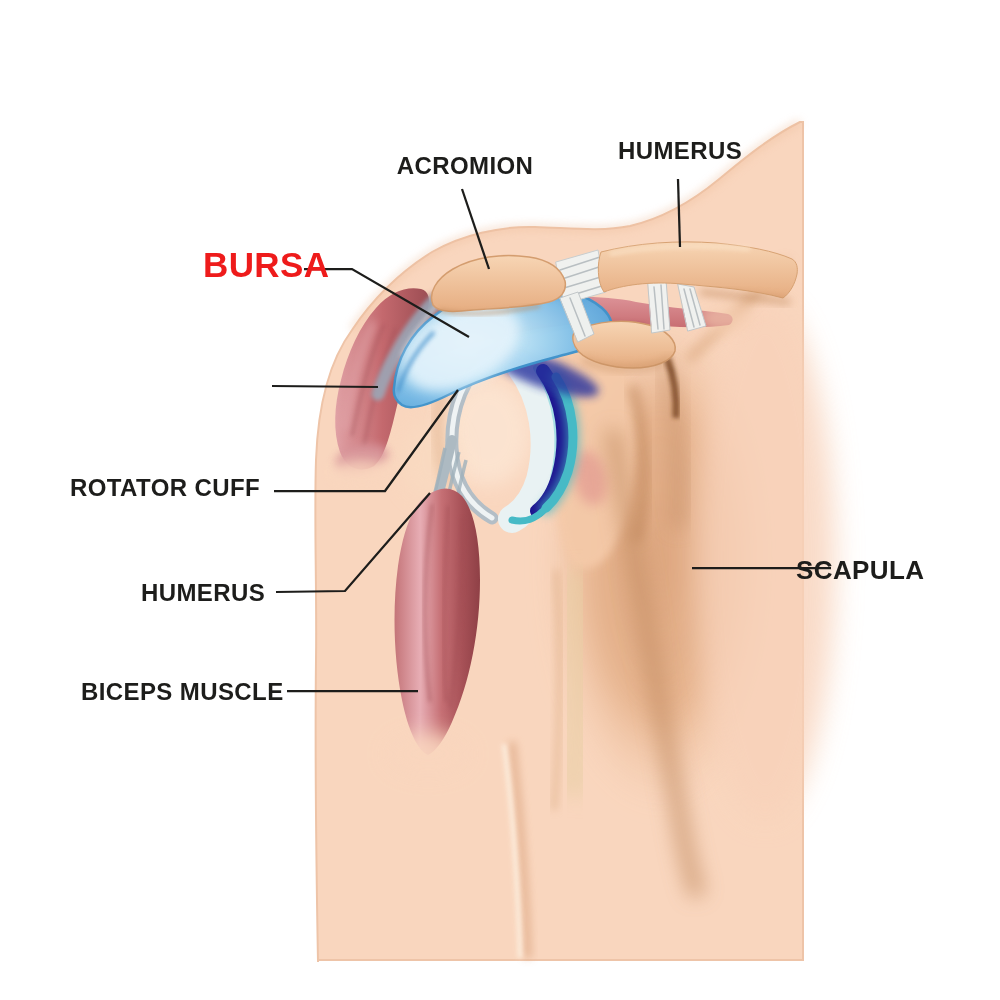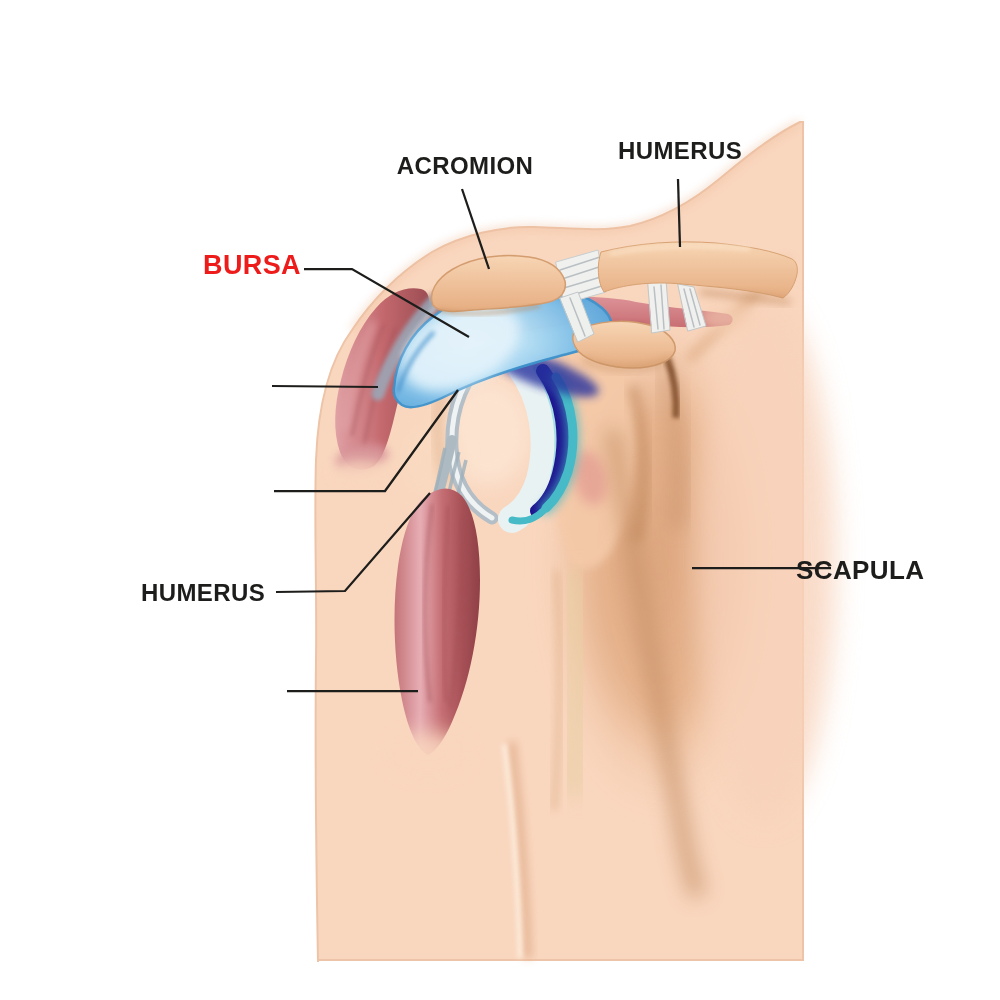--- a/index.html
+++ b/index.html
@@ -3,21 +3,21 @@
 <meta charset="utf-8">
 <style>
   html,body{margin:0;padding:0;background:#fff;}
   #stage{position:relative;width:1000px;height:1000px;background:#fff;overflow:hidden;
          font-family:"Liberation Sans",sans-serif;border-radius:14px;}
   #art{position:absolute;left:0;top:0;width:1000px;height:1000px;}
   .lbl{position:absolute;font-weight:700;font-size:24px;line-height:26px;
        color:var(--label-text,#1d1d1b);letter-spacing:.4px;white-space:nowrap;}
   #l-acromion{left:390px;top:153px;width:150px;text-align:center;}
   #l-clavicle{left:618px;top:138px;width:124px;text-align:center;}
-  #l-bursa{left:203px;top:252px;font-size:27px;color:var(--label-accent-red,#ee1b1b);}
+  #l-bursa{left:203px;top:252px;font-size:35px;color:var(--label-accent-red,#ee1b1b);}
   #l-deltoid{left:146px;top:361px;width:122px;text-align:center;line-height:27px;}
   #l-rotator{left:70px;top:475px;}
   #l-humerus{left:141px;top:580px;}
   #l-biceps{left:81px;top:679px;}
   #l-scapula{left:796px;top:557px;font-size:26px;}
   .leader{stroke:var(--leader-line,#1d1d1b);stroke-width:2.25;fill:none;}
 </style>
 </head>
 <body>
 
@@ -205,16 +205,18 @@
     <path class="leader" d="M274,491 L385,491 L458,390"></path>
     <path class="leader" d="M276,592 L345,591 L430,493"></path>
     <path class="leader" d="M287,691 L418,691"></path>
     <path class="leader" d="M692,568 L831,568"></path>
   </g>
 </svg>
 
 <div class="lbl" id="l-acromion">ACROMION</div>
 <div class="lbl" id="l-clavicle">HUMERUS</div>
 <div class="lbl" id="l-bursa">BURSA</div>
+<div class="lbl" id="l-rotator">ROTATOR CUFF</div>
 <div class="lbl" id="l-humerus">HUMERUS</div>
+<div class="lbl" id="l-biceps">BICEPS MUSCLE</div>
 <div class="lbl" id="l-scapula">SCAPULA</div>
 
 </div>
 
 </body></html>

